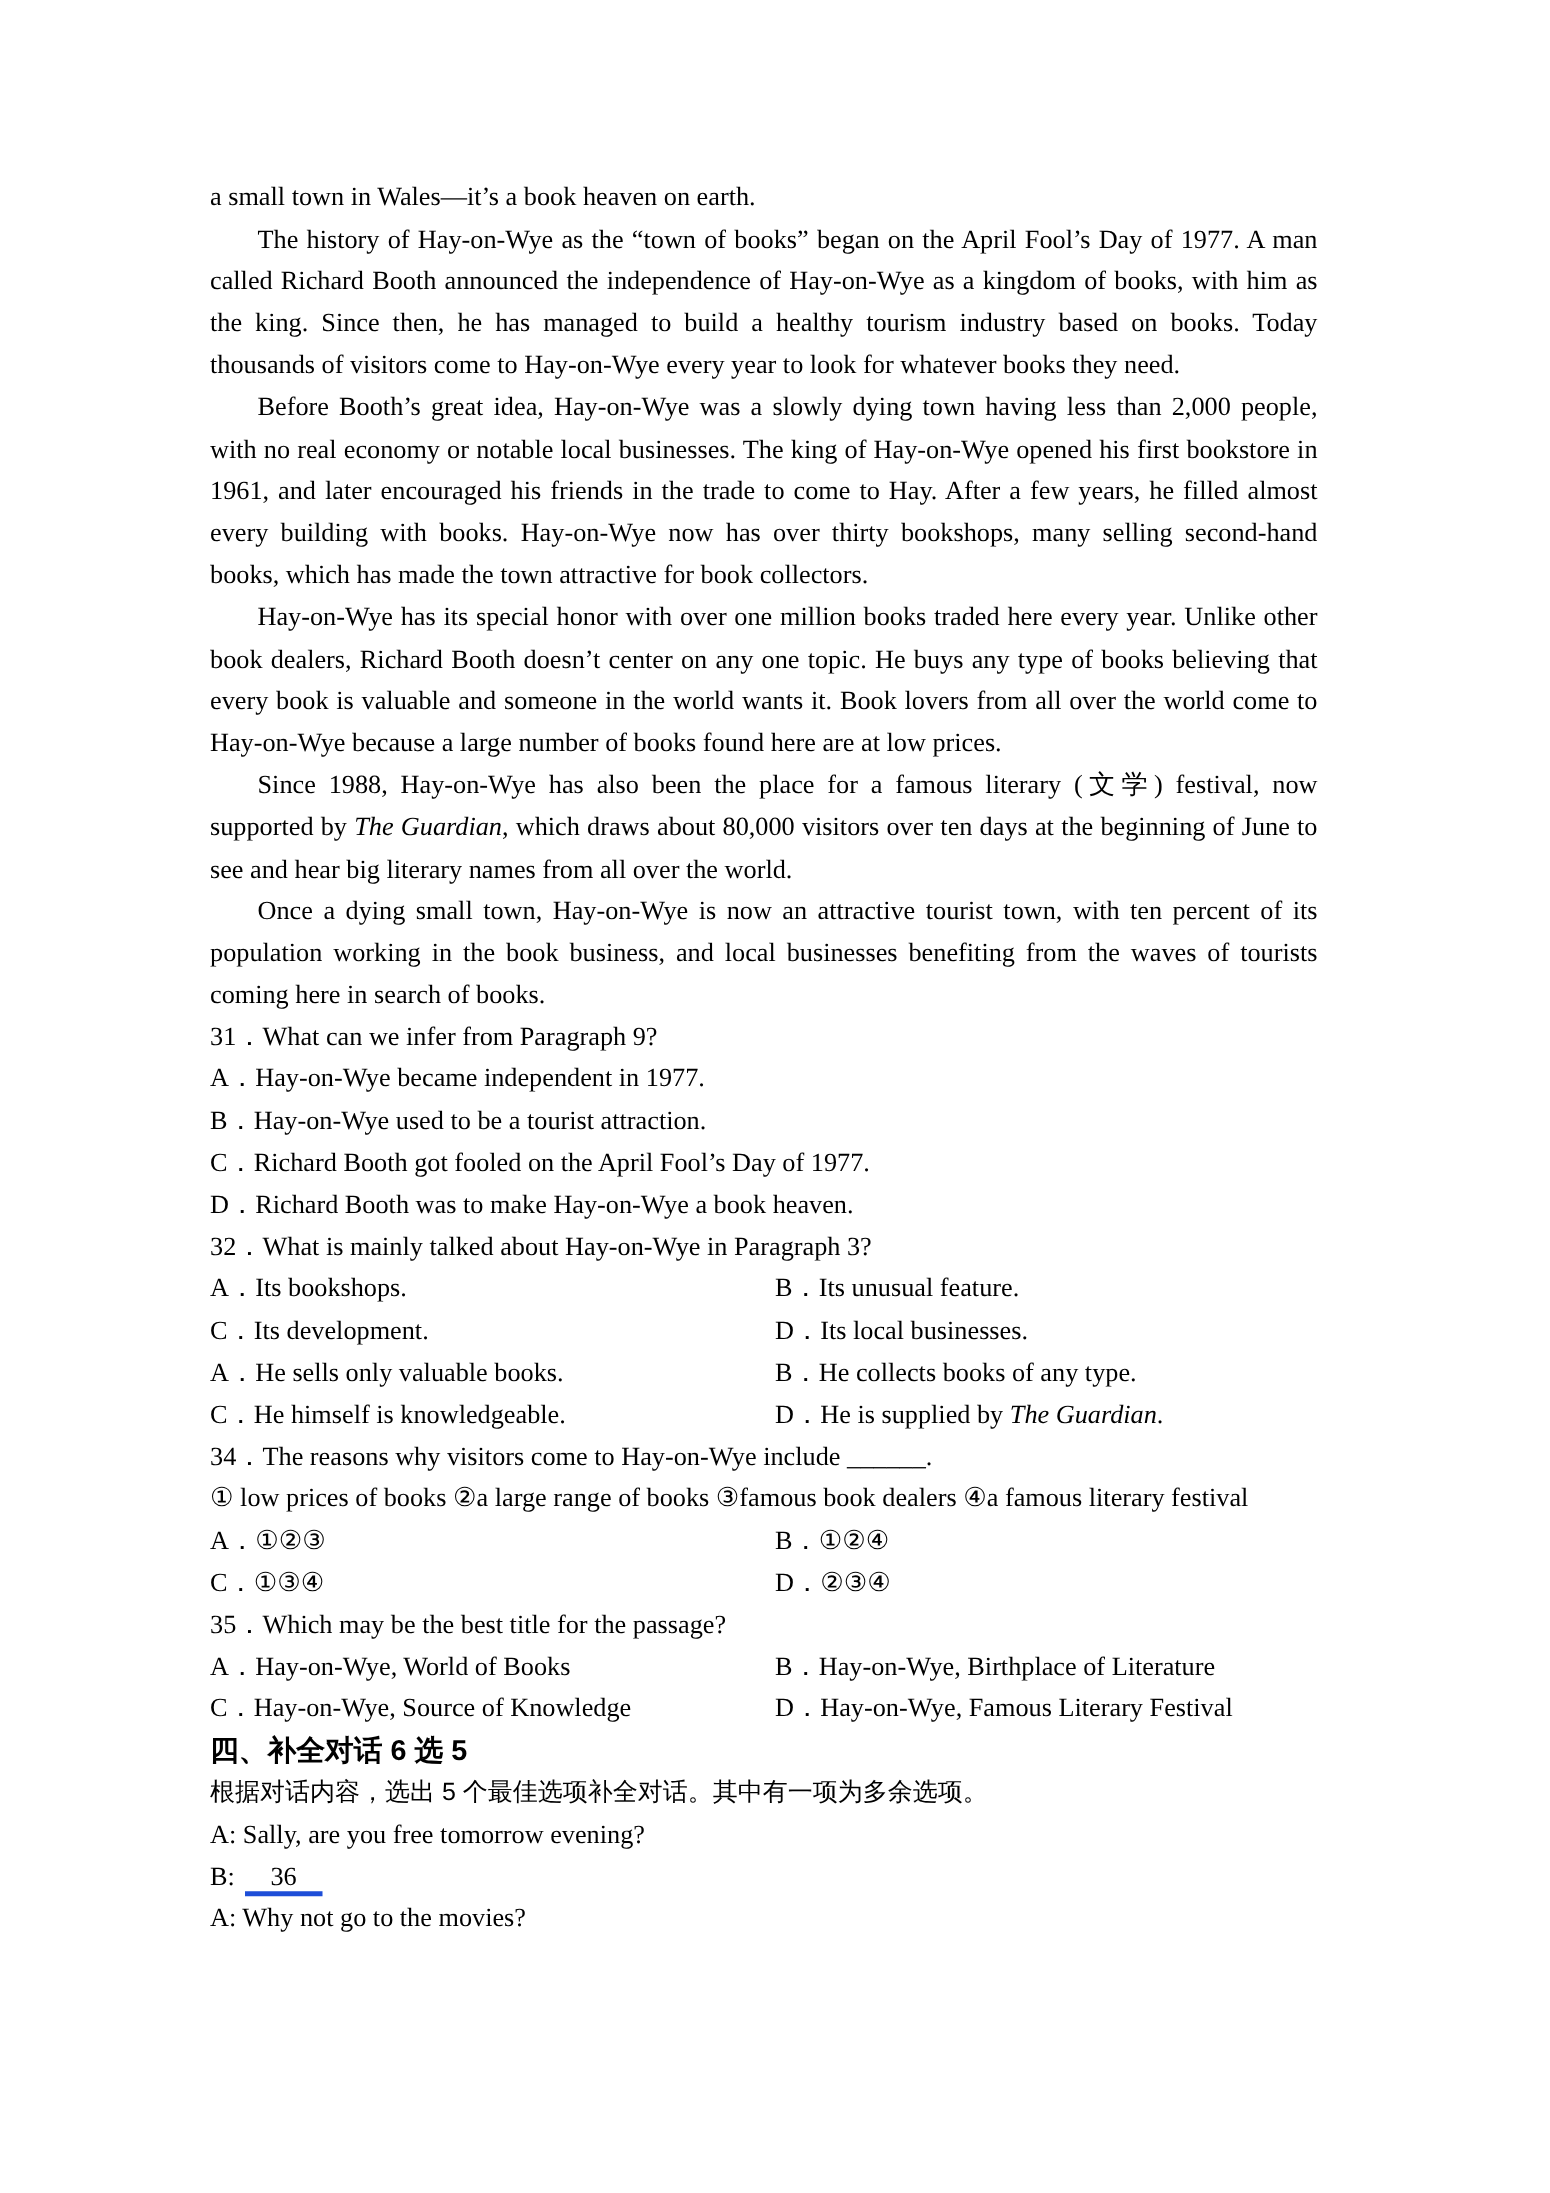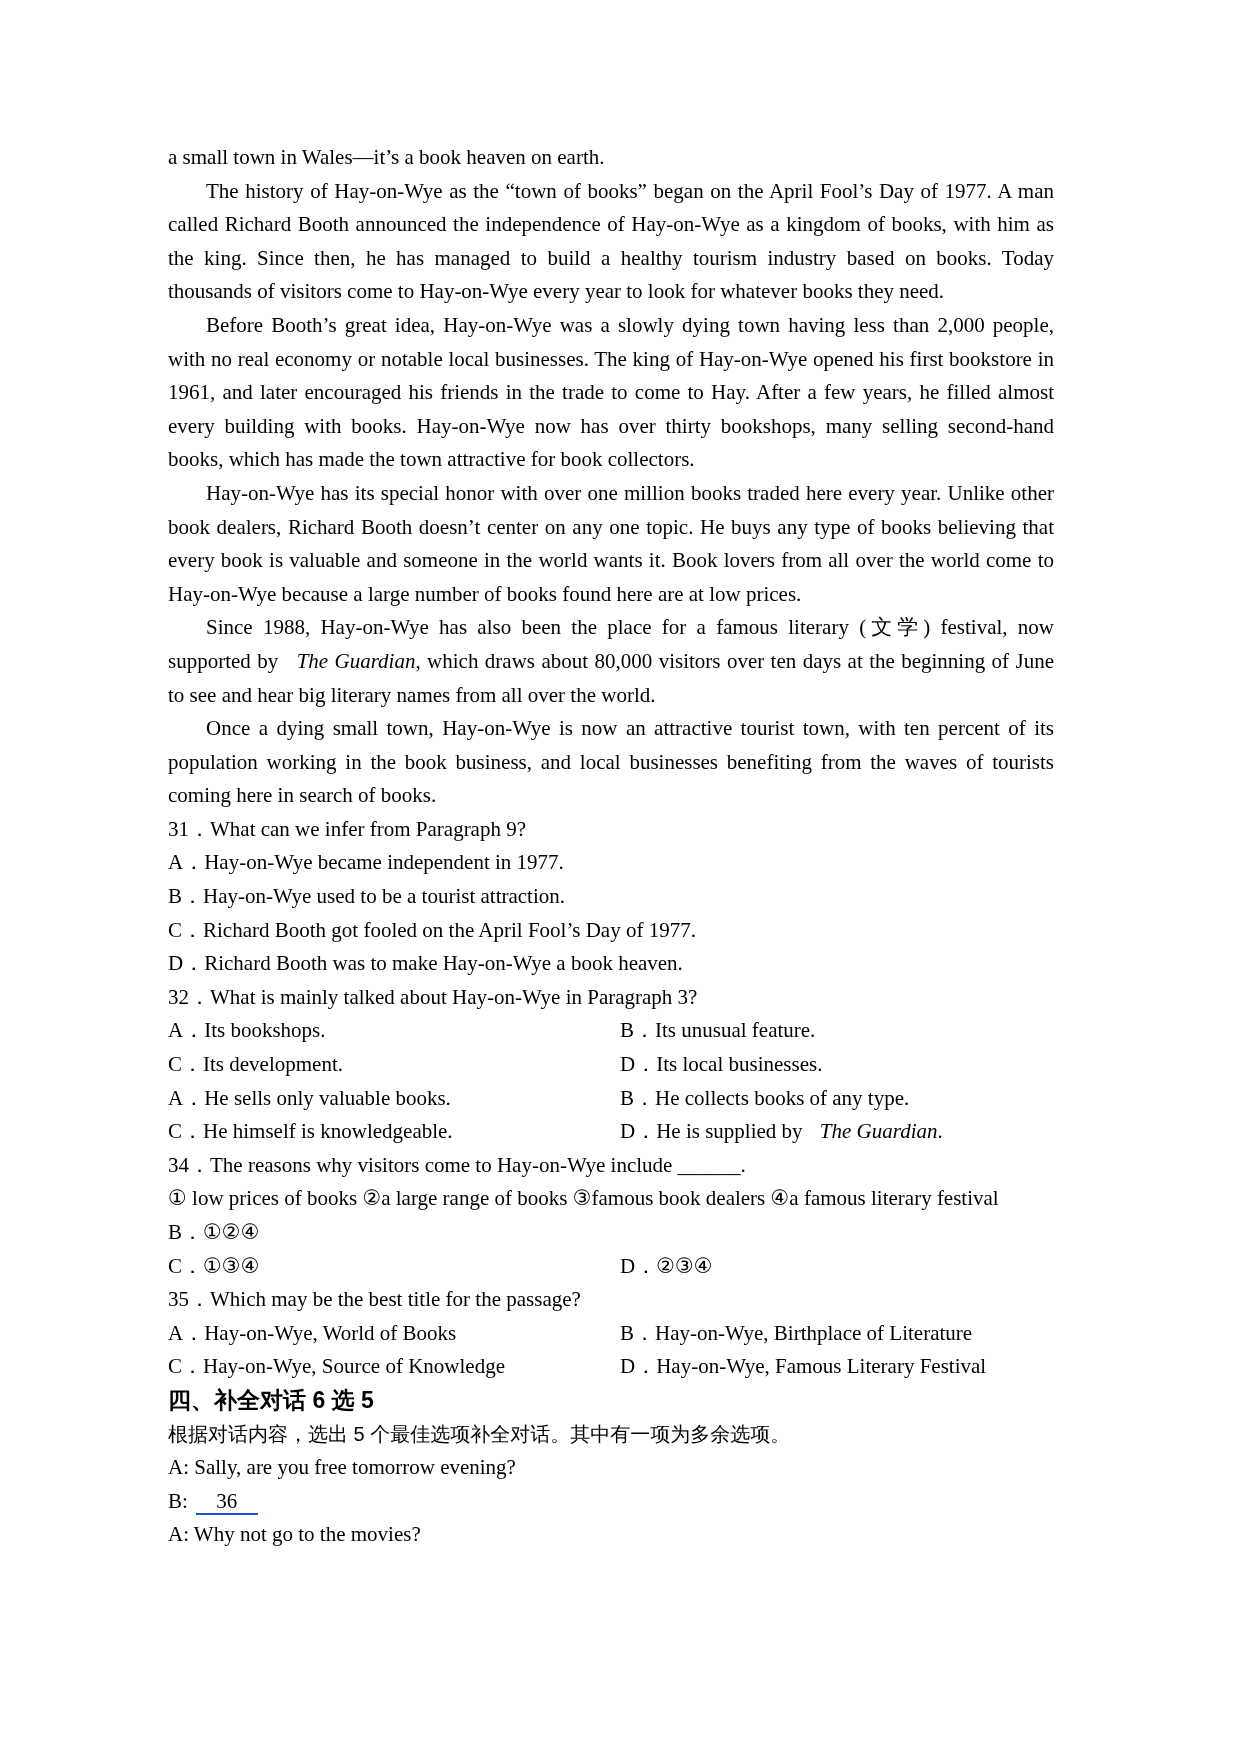--- a/index.html
+++ b/index.html
@@ -22,38 +22,38 @@
     top: 141px;
     width: 886px;
     font-size: 21px;
     line-height: 33.6px;
   }
   .para {
     text-align: justify;
     text-justify: inter-word;
   }
   .indent { text-indent: 38px; }
-  .italic { font-style: italic; margin-left: 12px; }
+  .italic { font-style: italic; }
   .qline { text-align: left; }
   .opt-row { display: flex; }
   .opt-left { width: 452px; flex: 0 0 452px; }
   .opt-right { flex: 1; }
   .section-title {
     font-family: Liberation Sans, sans-serif;
     font-weight: 700;
     font-size: 23px;
   }
   .instruction {
     font-family: "Liberation Sans", "DejaVu Sans", sans-serif;
     font-size: 20px;
   }
   .blank-underline {
     display: inline-block;
     min-width: 62px;
-    border-bottom: 2px solid #1d4ed8;
+    border-bottom: 4px solid #1d4ed8;
     text-align: center;
     margin-left: 8px;
     line-height: 24px;
   }
   .footer {
     position: absolute;
     top: 1622px;
     left: 0;
     width: 1240px;
     text-align: center;
@@ -95,20 +95,21 @@
       <div class="opt-right">B．He collects books of any type.</div>
     </div>
     <div class="opt-row">
       <div class="opt-left">C．He himself is knowledgeable.</div>
       <div class="opt-right"><span>D．He is supplied by </span><span class="italic">The Guardian</span><span>.</span></div>
     </div>
 
     <div class="qline">34．The reasons why visitors come to Hay-on-Wye include ______.</div>
     <div class="qline">① low prices of books ②a large range of books ③famous book dealers ④a famous literary festival</div>
     <div class="opt-row">
+      <div class="opt-left">A．①②③</div>
       <div class="opt-right">B．①②④</div>
     </div>
     <div class="opt-row">
       <div class="opt-left">C．①③④</div>
       <div class="opt-right">D．②③④</div>
     </div>
 
     <div class="qline">35．Which may be the best title for the passage?</div>
     <div class="opt-row">
       <div class="opt-left">A．Hay-on-Wye, World of Books</div>

